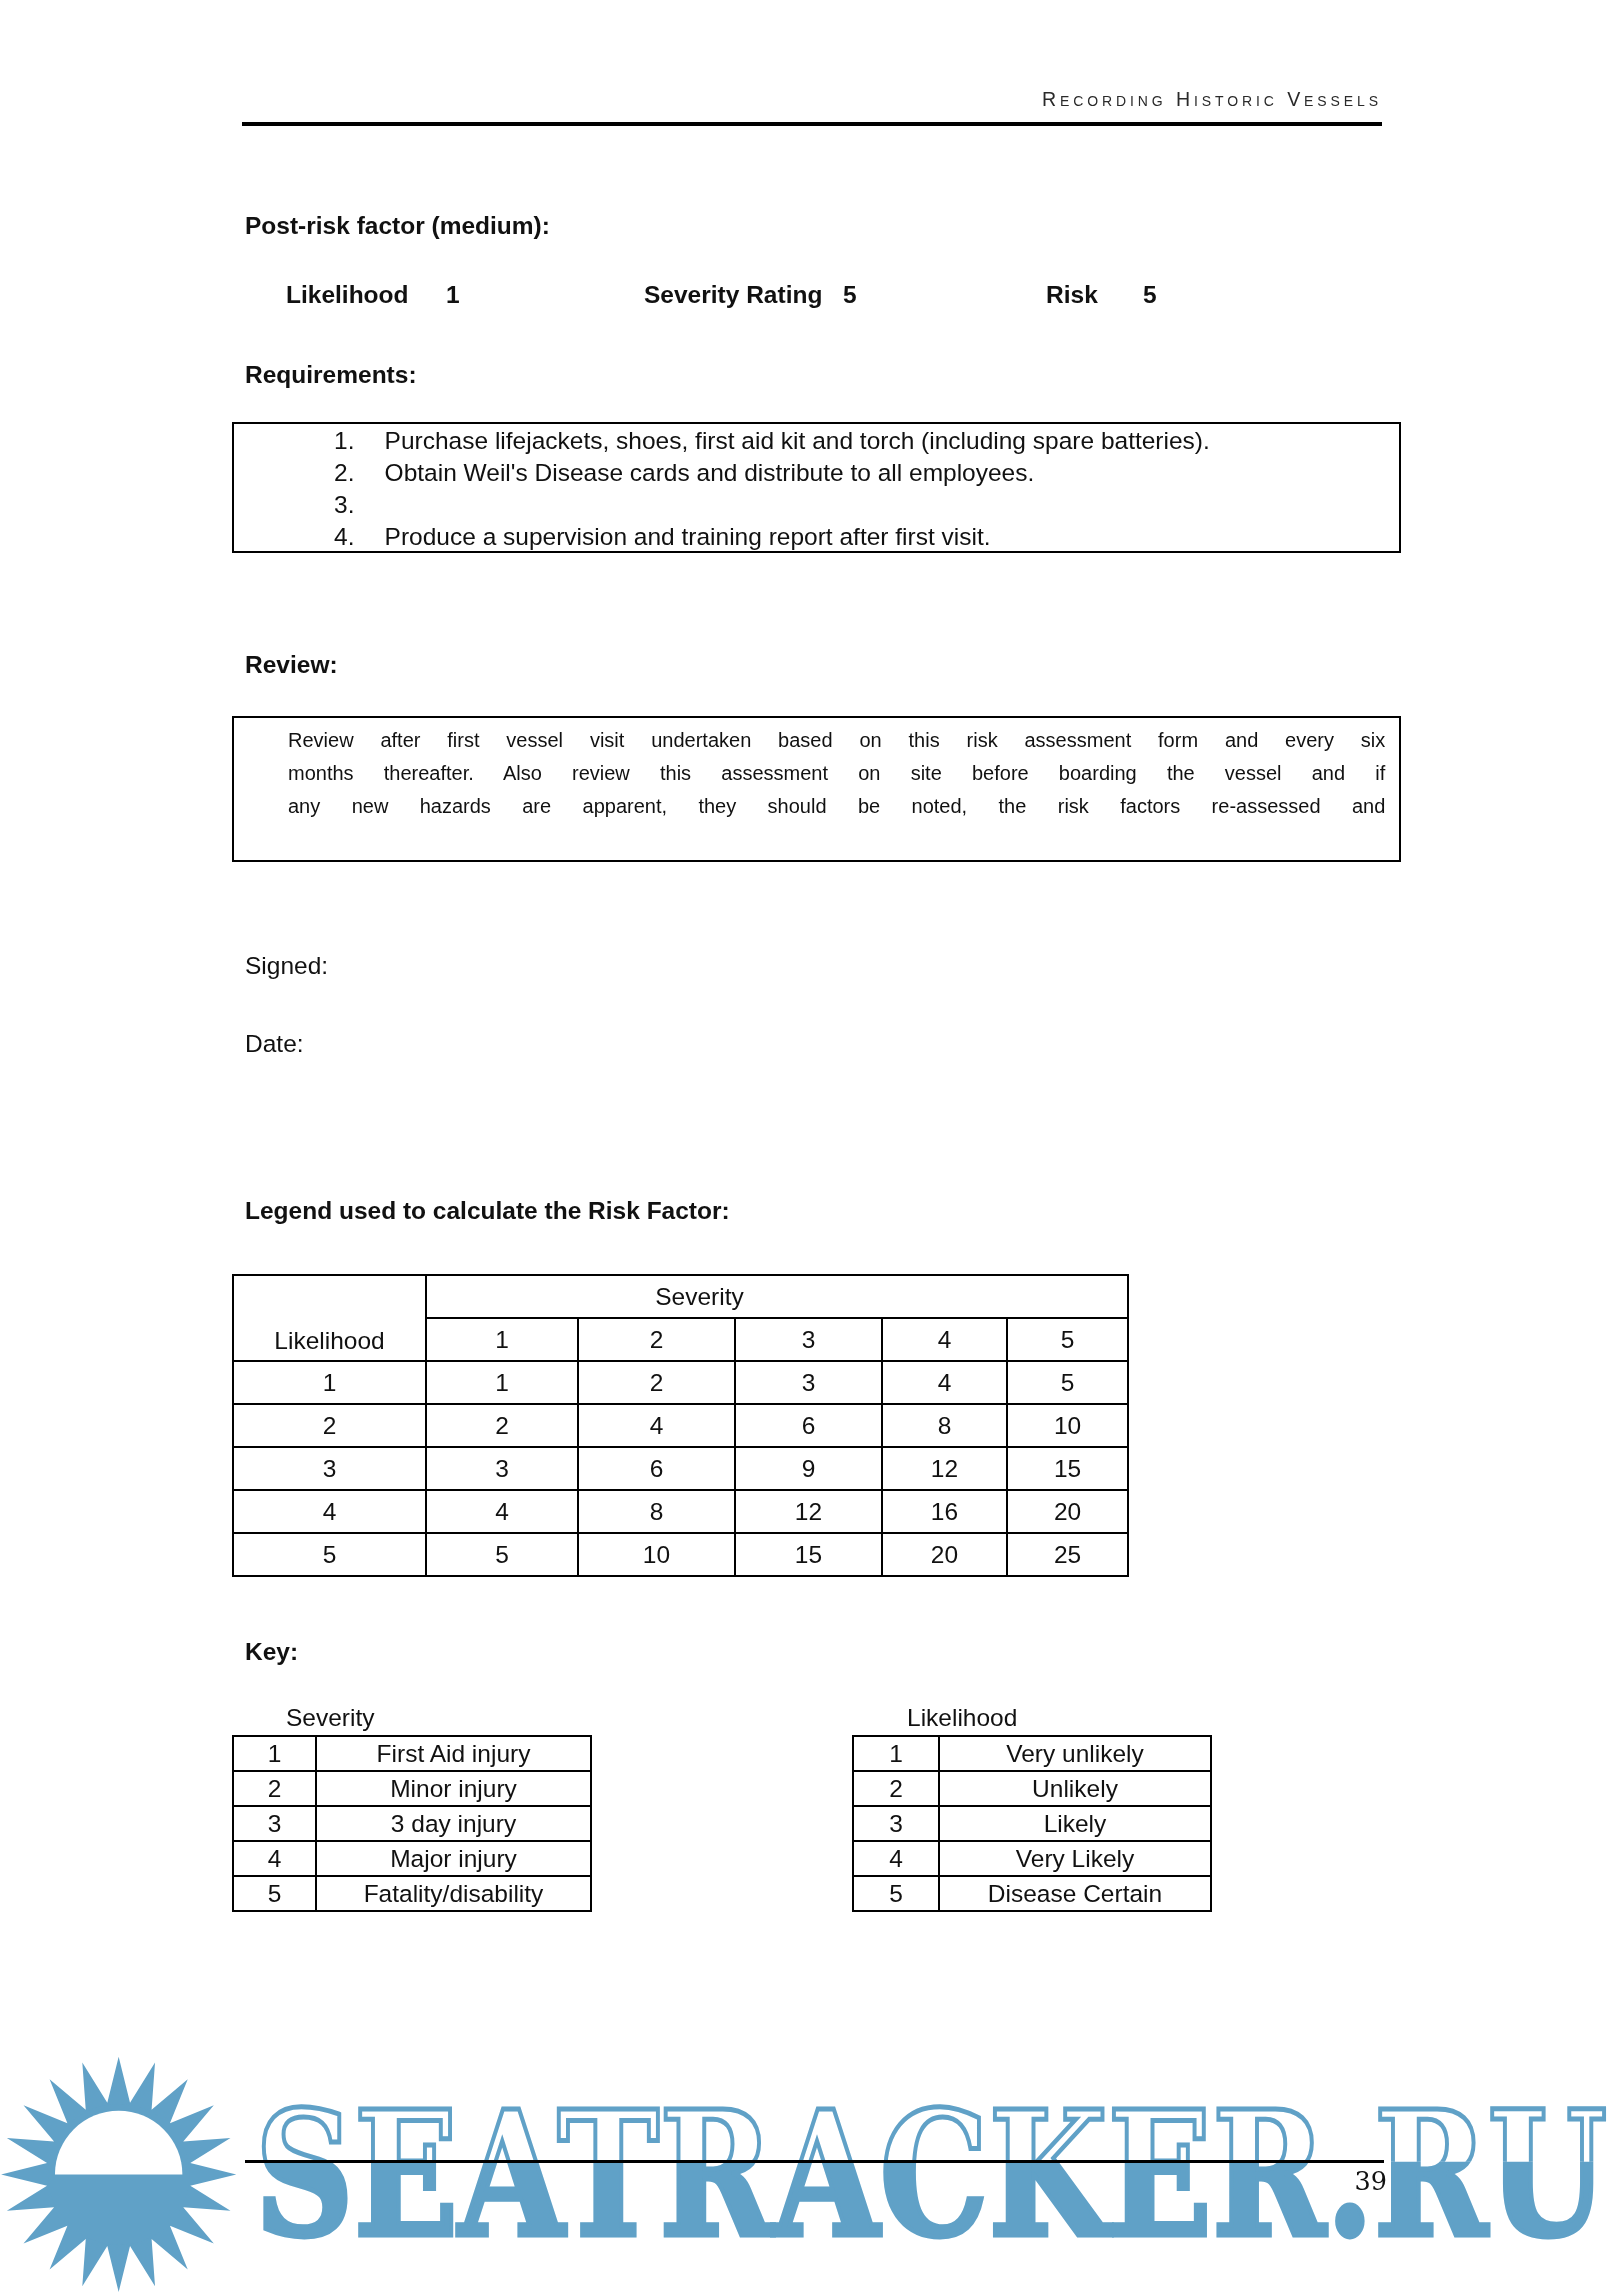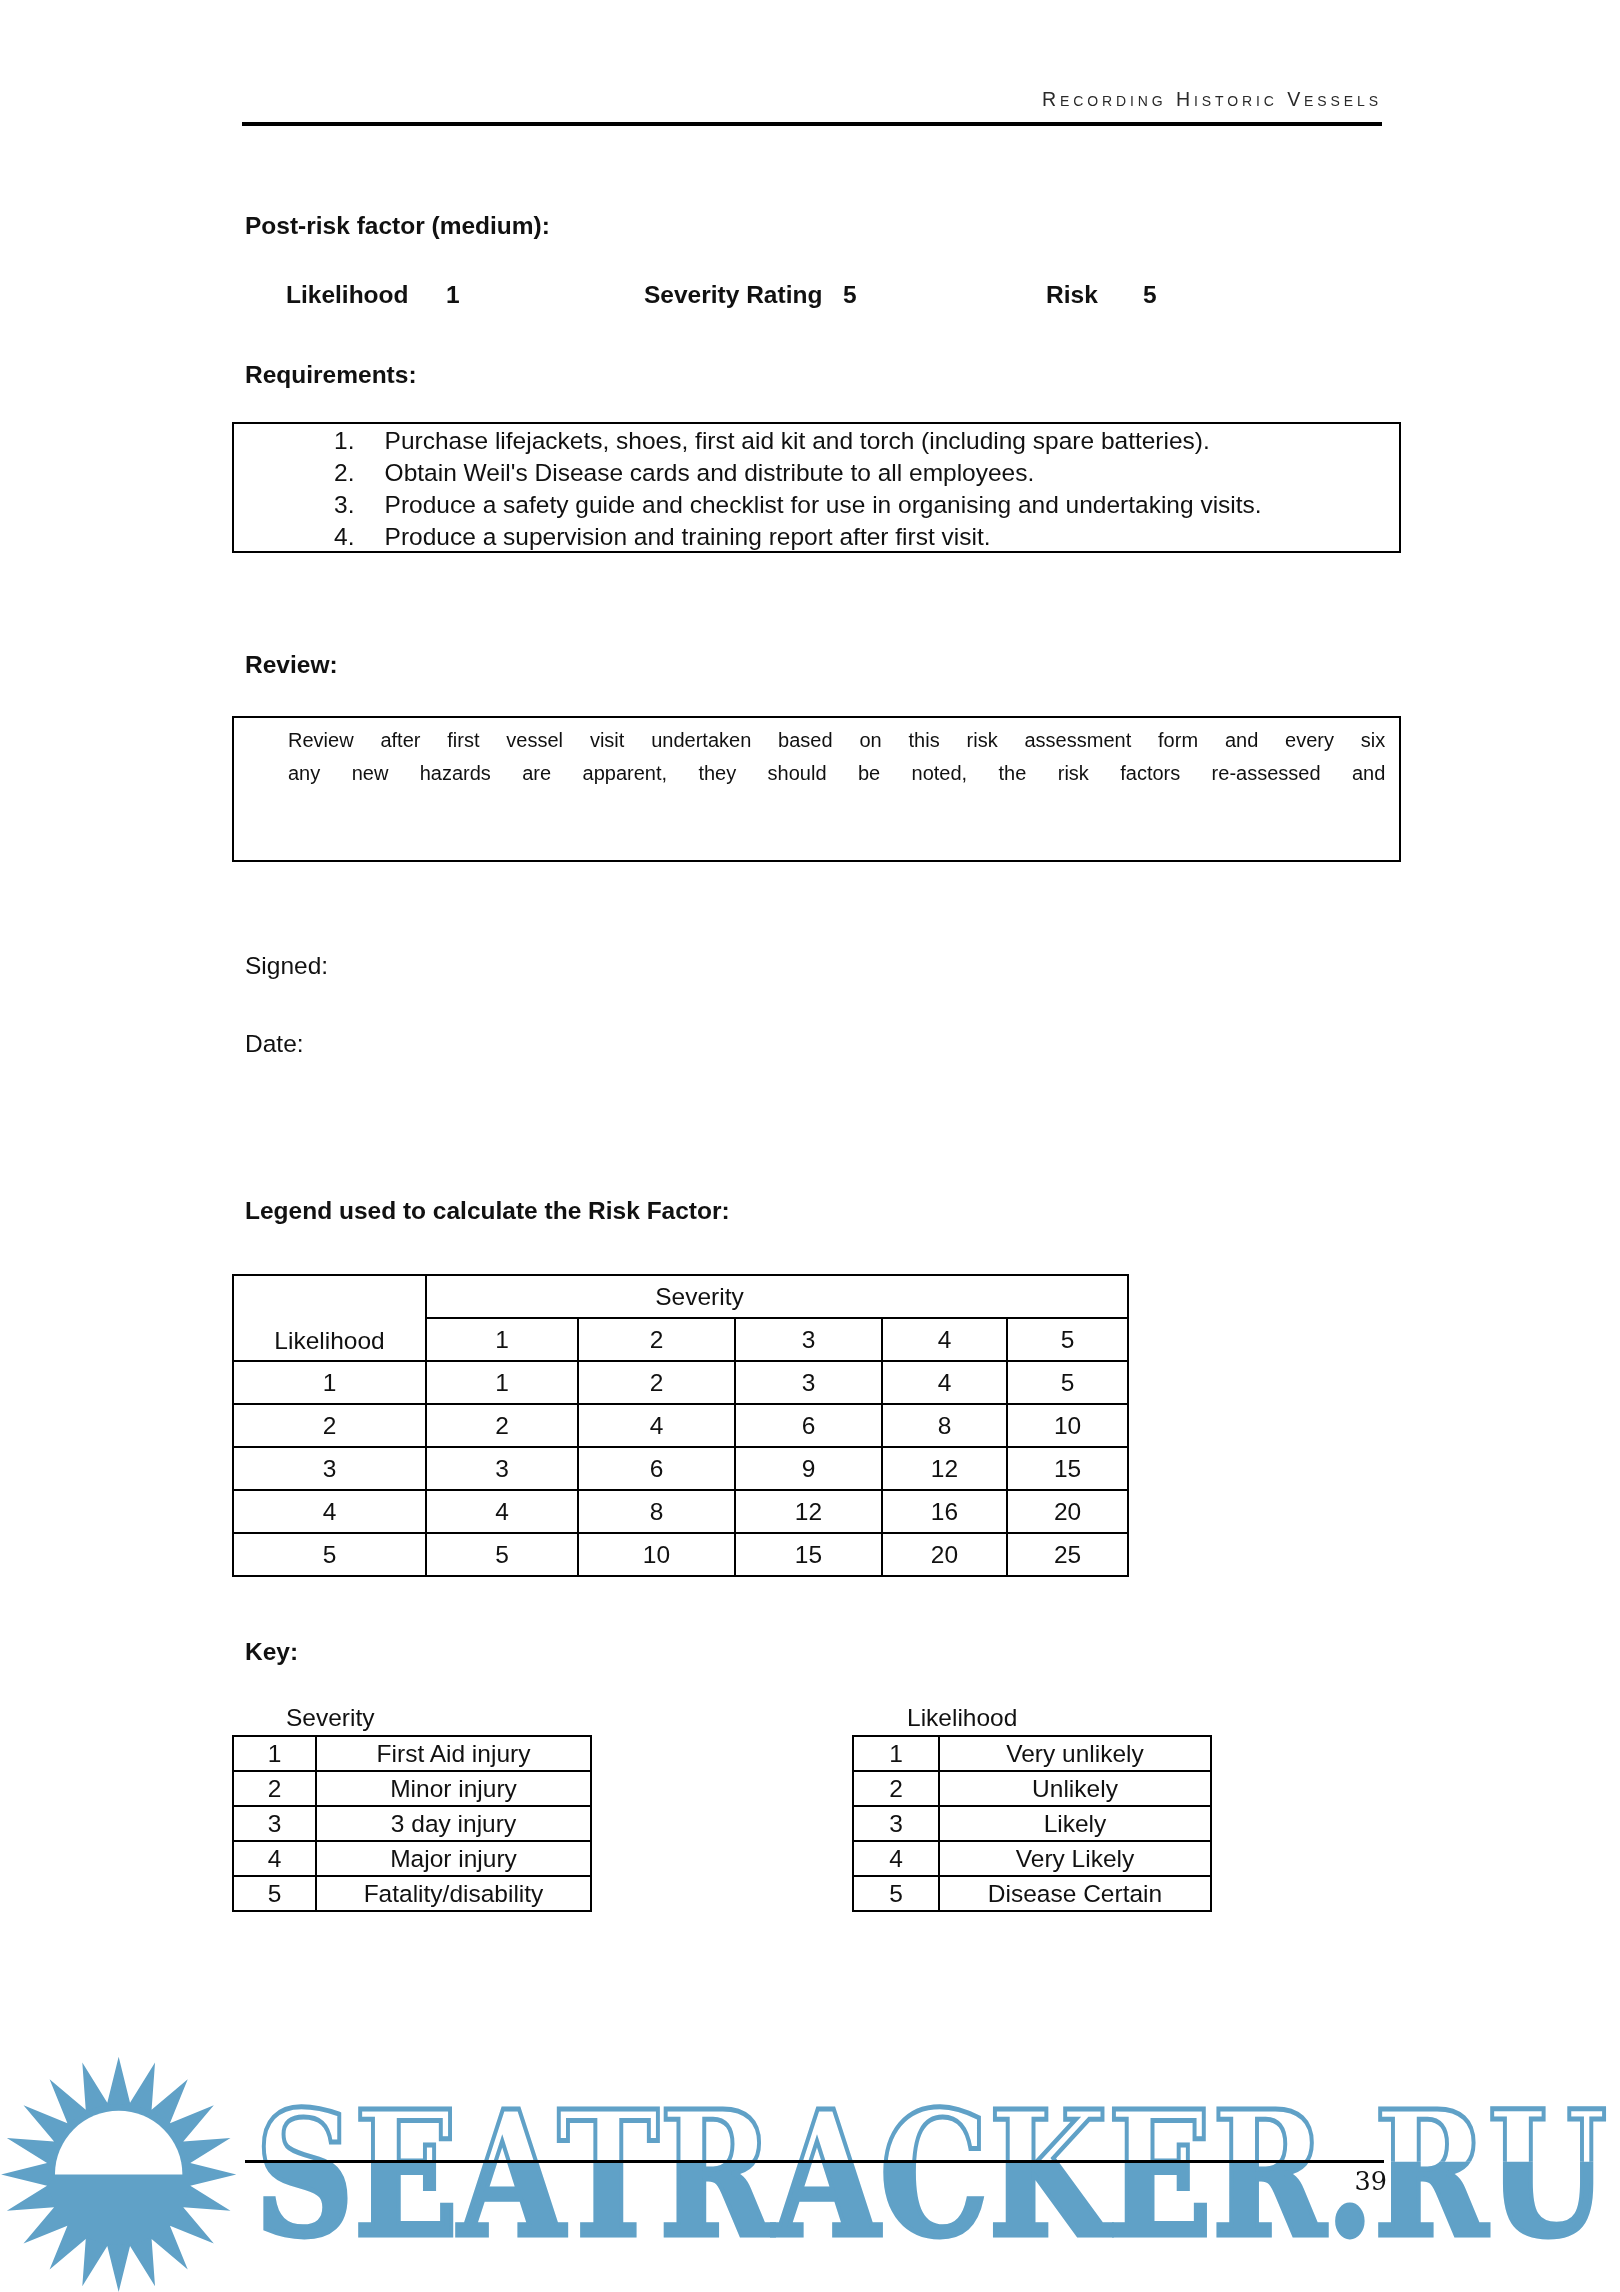--- a/index.html
+++ b/index.html
@@ -131,32 +131,32 @@
   <div class="req-row">
         <span class="req-num">1.</span>
         <span class="req-text">Purchase lifejackets, shoes, first aid kit and torch (including spare batteries).</span>
       </div>
       <div class="req-row">
         <span class="req-num">2.</span>
         <span class="req-text">Obtain Weil's Disease cards and distribute to all employees.</span>
       </div>
       <div class="req-row">
         <span class="req-num">3.</span>
-        <span class="req-text">Produce a safety guide and checklist for use in organising and undertaking visits.</span>
       </div>
       <div class="req-row">
         <span class="req-num">4.</span>
         <span class="req-text">Produce a supervision and training report after first visit.</span>
       </div>
     </div>
 
   <div class="abs h-bold" style="left:245px;top:652px;">Review:</div>
   <div class="abs doc-box review-box">
 
   <div class="review-line">Review after first vessel visit undertaken based on this risk assessment form and every six</div>
+      <div class="review-line">months thereafter.  Also review this assessment on site before boarding the vessel and if</div>
       <div class="review-line">any new hazards are apparent, they should be noted, the risk factors re-assessed and</div>
     </div>
 
   <div class="abs body-text" style="left:245px;top:953px;">Signed:</div>
   <div class="abs body-text" style="left:245px;top:1031px;">Date:</div>
 
   <div class="abs h-bold" style="left:245px;top:1198px;">Legend used to calculate the Risk Factor:</div>
 
   <table class="abs matrix-table">
     <colgroup>

